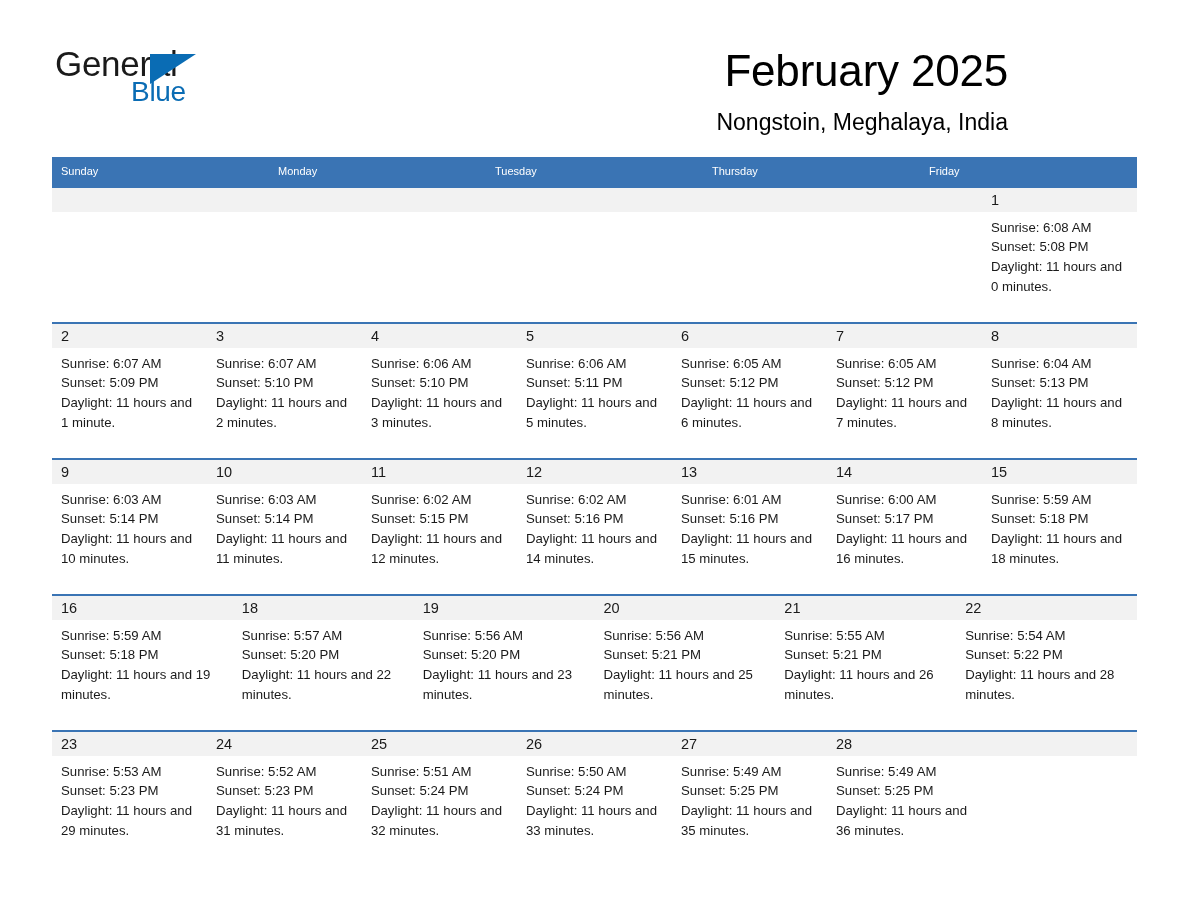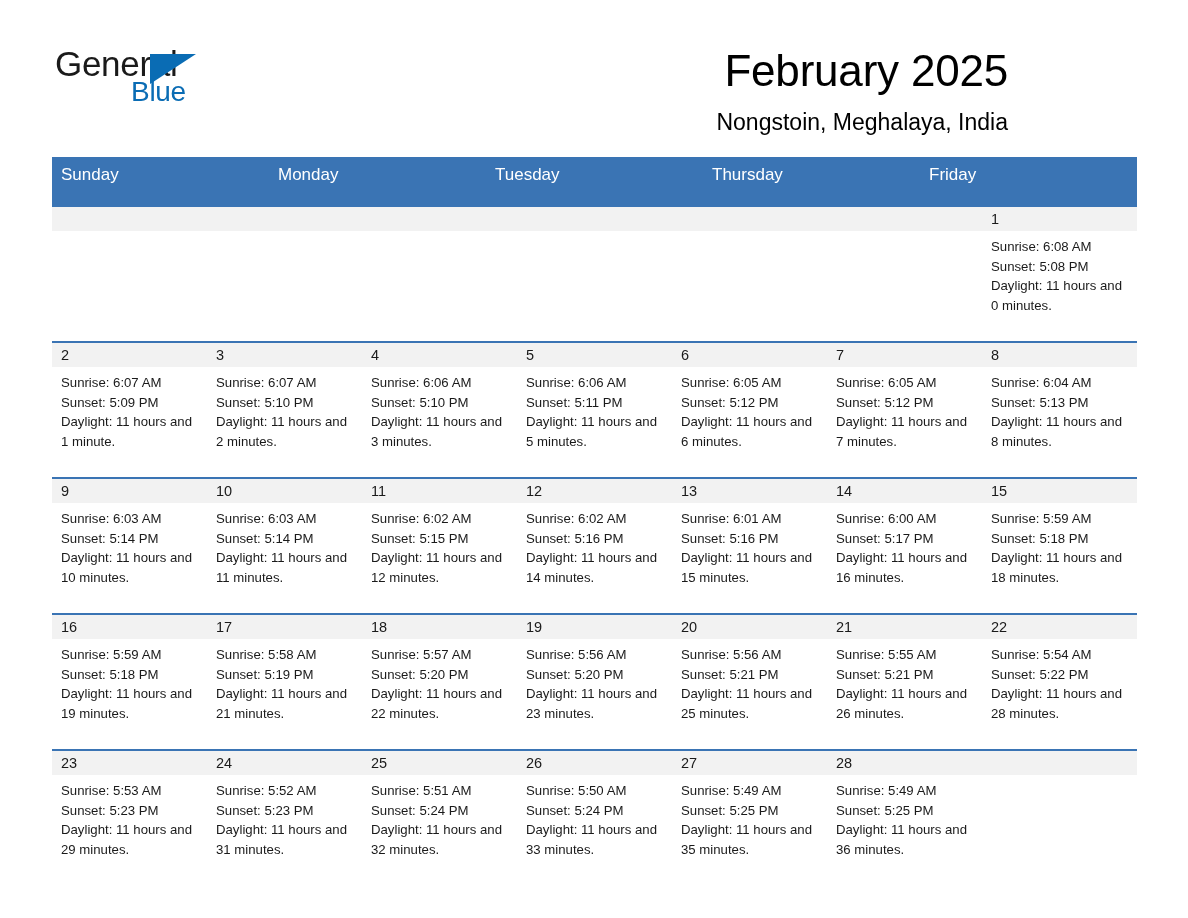--- a/index.html
+++ b/index.html
@@ -92,22 +92,22 @@
     box-sizing: border-box;
   }
 
   .weekday-row {
     display: flex;
     background: #3a74b4;
   }
   .weekday {
     flex: 1 1 0;
     color: #ffffff;
-    font-size: 17px;
-    padding: 8px 0 21px 9px;
+    font-size: 11px;
+    padding: 8px 0 9px 9px;
     box-sizing: border-box;
     line-height: 1.2;
   }
 
   .week-row {
     display: flex;
     border-top: 2px solid #3a74b4;
   }
   .week-row.first {
     border-top: none;
@@ -326,28 +326,20 @@
         <div class="week-row">
           <div class="day-cell">
             <div class="day-num-band"><span class="day-num">16</span></div>
             <div class="day-body">
               <div>Sunrise: 5:59 AM</div>
               <div>Sunset: 5:18 PM</div>
               <div class="daylight">Daylight: 11 hours and 19 minutes.</div>
             </div>
           </div>
           <div class="day-cell">
-            <div class="day-num-band"><span class="day-num">17</span></div>
-            <div class="day-body">
-              <div>Sunrise: 5:58 AM</div>
-              <div>Sunset: 5:19 PM</div>
-              <div class="daylight">Daylight: 11 hours and 21 minutes.</div>
-            </div>
-          </div>
-          <div class="day-cell">
             <div class="day-num-band"><span class="day-num">18</span></div>
             <div class="day-body">
               <div>Sunrise: 5:57 AM</div>
               <div>Sunset: 5:20 PM</div>
               <div class="daylight">Daylight: 11 hours and 22 minutes.</div>
             </div>
           </div>
           <div class="day-cell">
             <div class="day-num-band"><span class="day-num">19</span></div>
             <div class="day-body">

